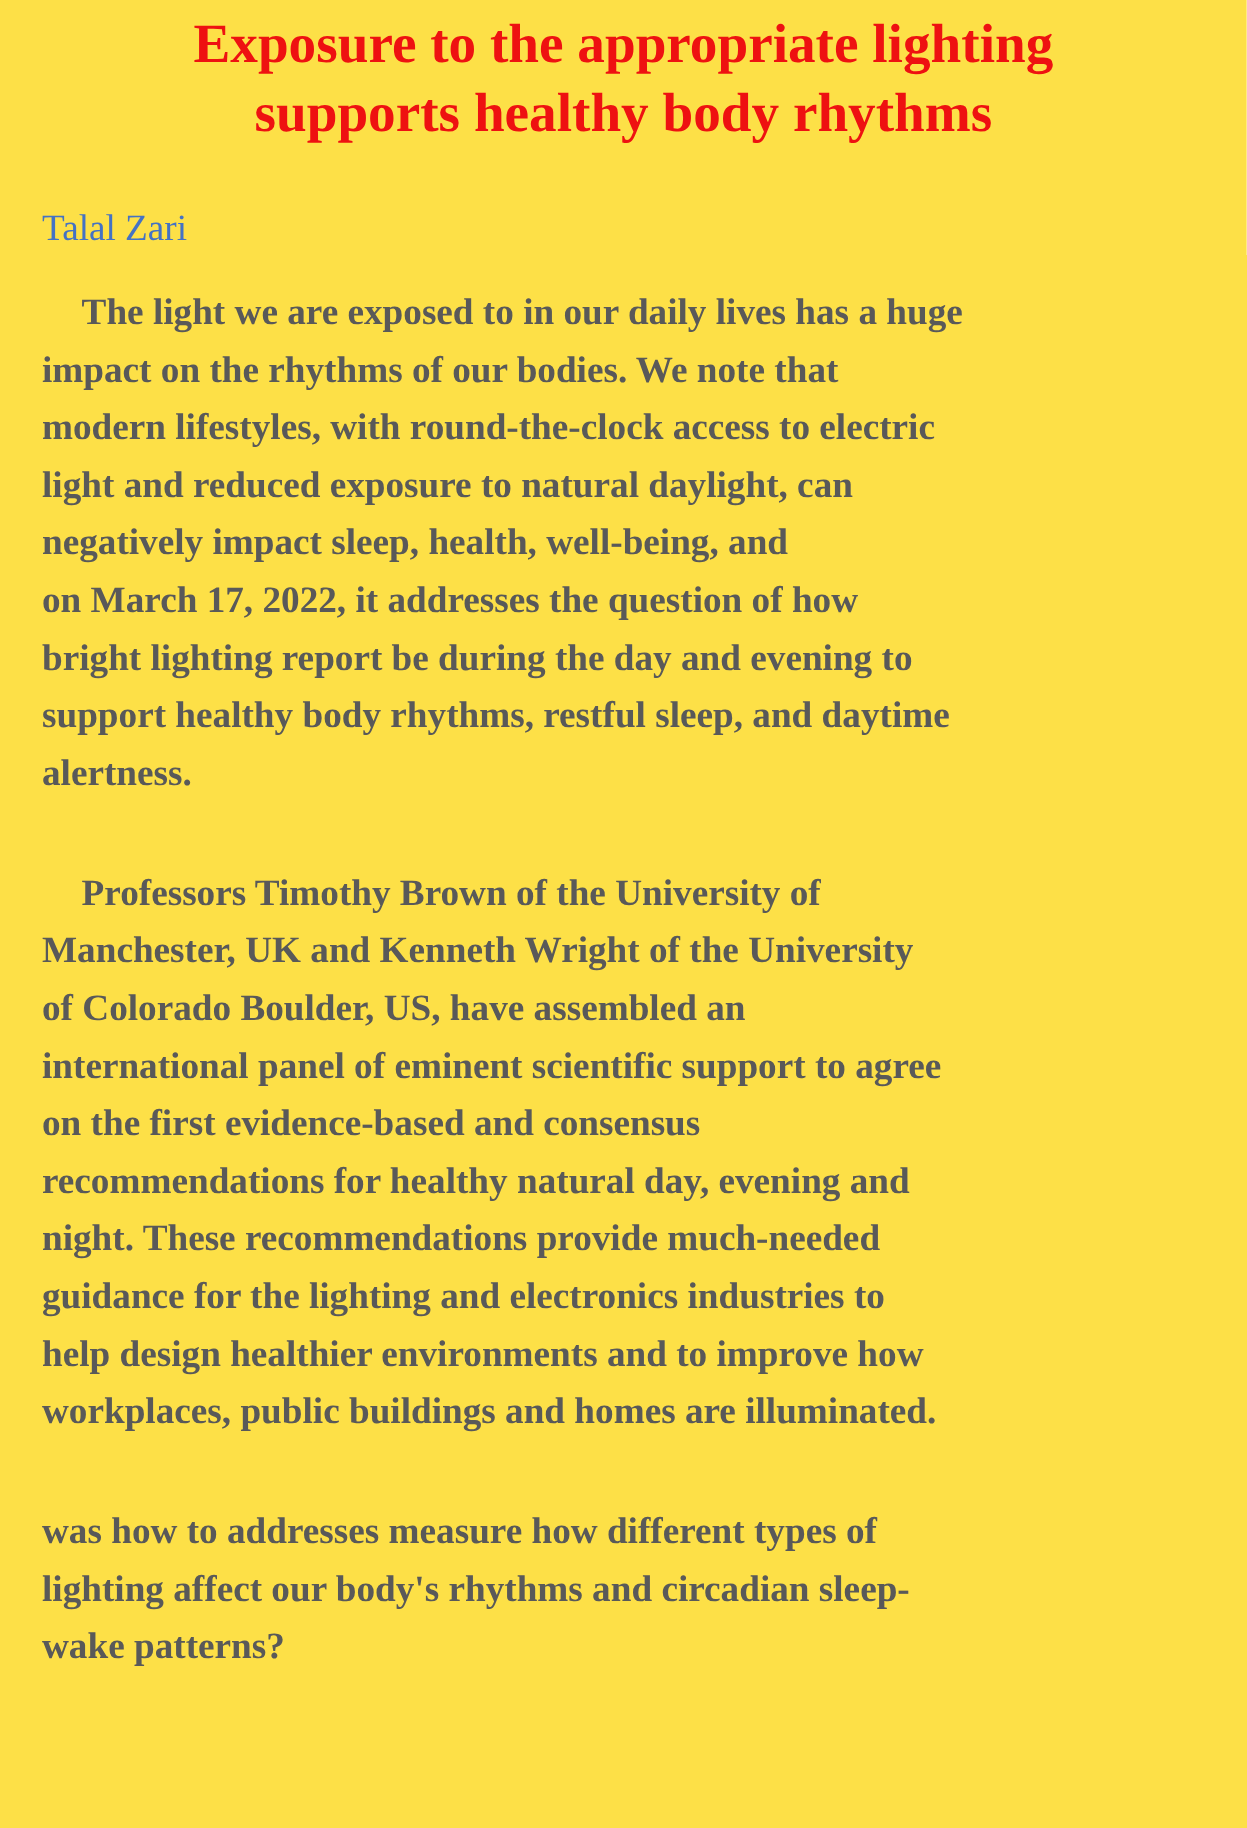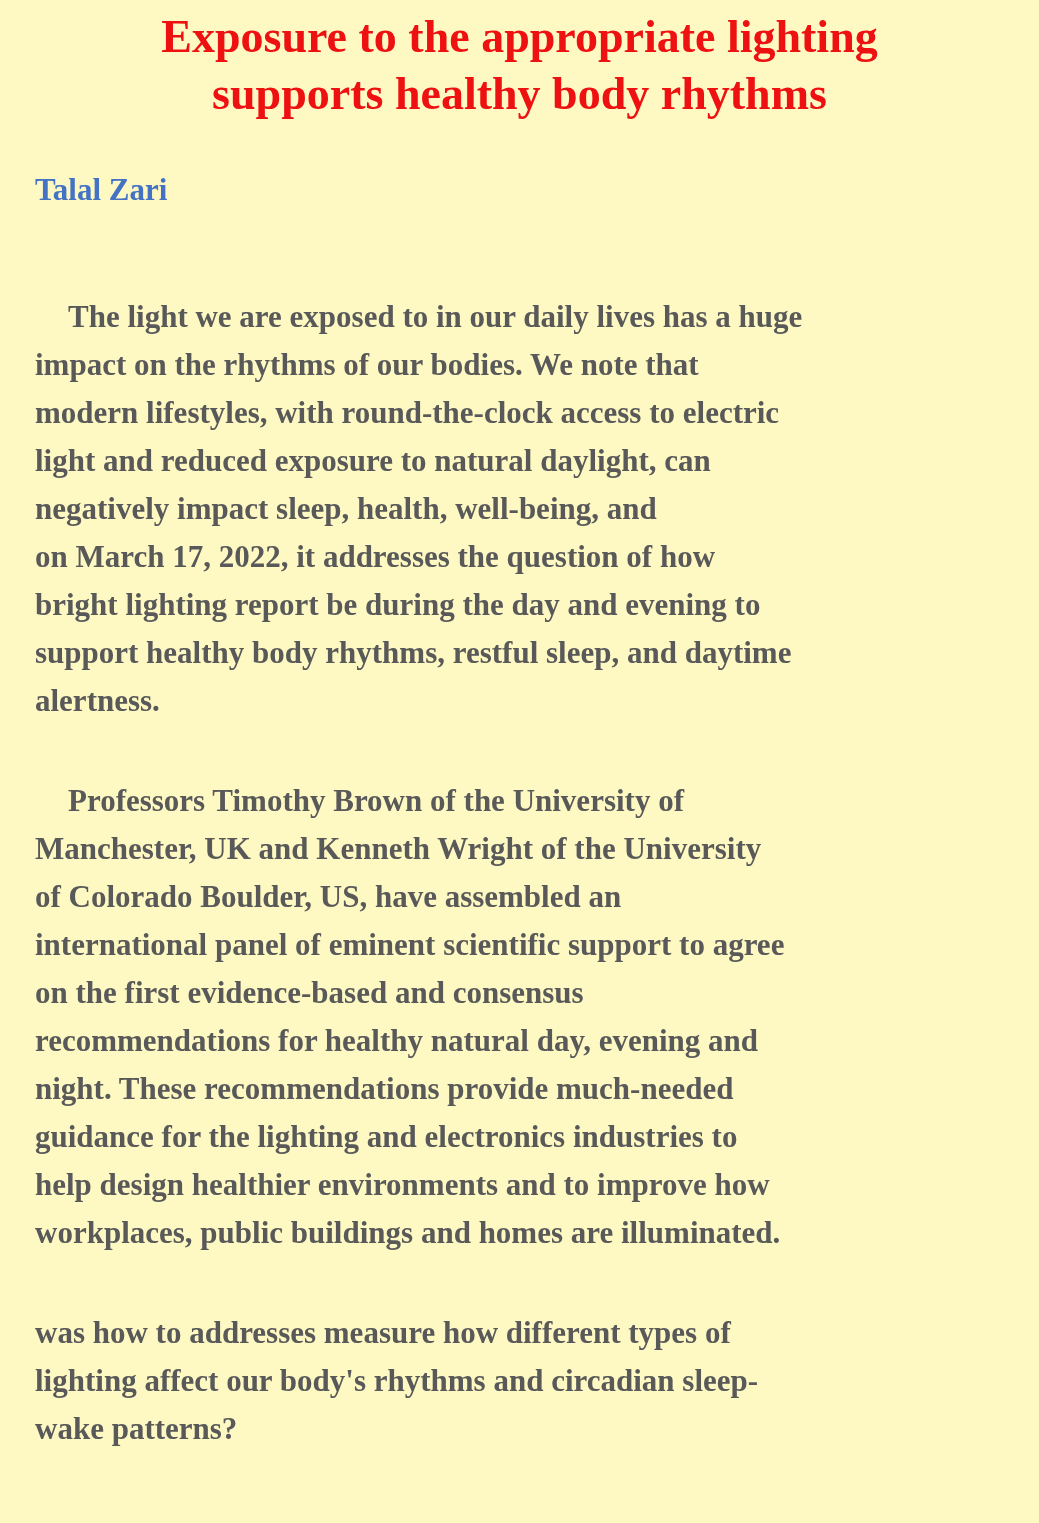--- a/index.html
+++ b/index.html
@@ -20,45 +20,45 @@
     margin: 8px 40px 0 40px;
     text-align: center;
     font-size: 46px;
     line-height: 57px;
     font-weight: bold;
   }
   .author {
     margin: 44px 36px 0 35px;
     font-size: 31px;
     line-height: 48px;
-    font-weight: bold;
+    font-weight: normal;
   }
   .article-body {
     margin: 0;
   }
   .para {
     margin: 0 30px 52px 35px;
     font-size: 31px;
     line-height: 48px;
     font-weight: bold;
   }
   .para.first-para {
-    margin-top: 79px;
+    margin-top: 22px;
   }
   .line {
     white-space: pre;
   }
   .line.first {
     padding-left: 33px;
   }
 </style>
 </head>
 <body>
 
-<div class="page" style="background: #fef9c3;">
+<div class="page" style="background: #fde047;">
   <h1 class="title" style="color: rgb(238, 17, 17);">
     <div class="line">Exposure to the appropriate lighting</div>
     <div class="line">supports healthy body rhythms</div>
   </h1>
   <div class="author" style="color: rgb(68, 114, 196);">Talal Zari</div>
   <div class="article-body" style="color: rgb(89, 89, 89);">
       <div class="para first-para">
         <div class="line first">The light we are exposed to in our daily lives has a huge</div>
         <div class="line">impact on the rhythms of our bodies. We note that</div>
         <div class="line">modern lifestyles, with round-the-clock access to electric</div>

